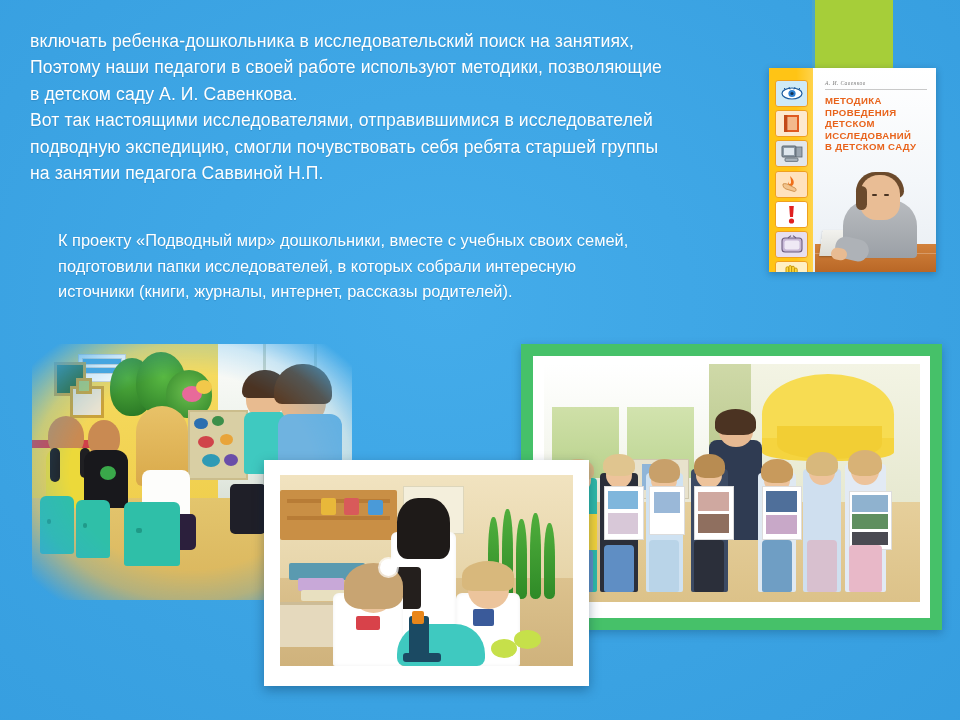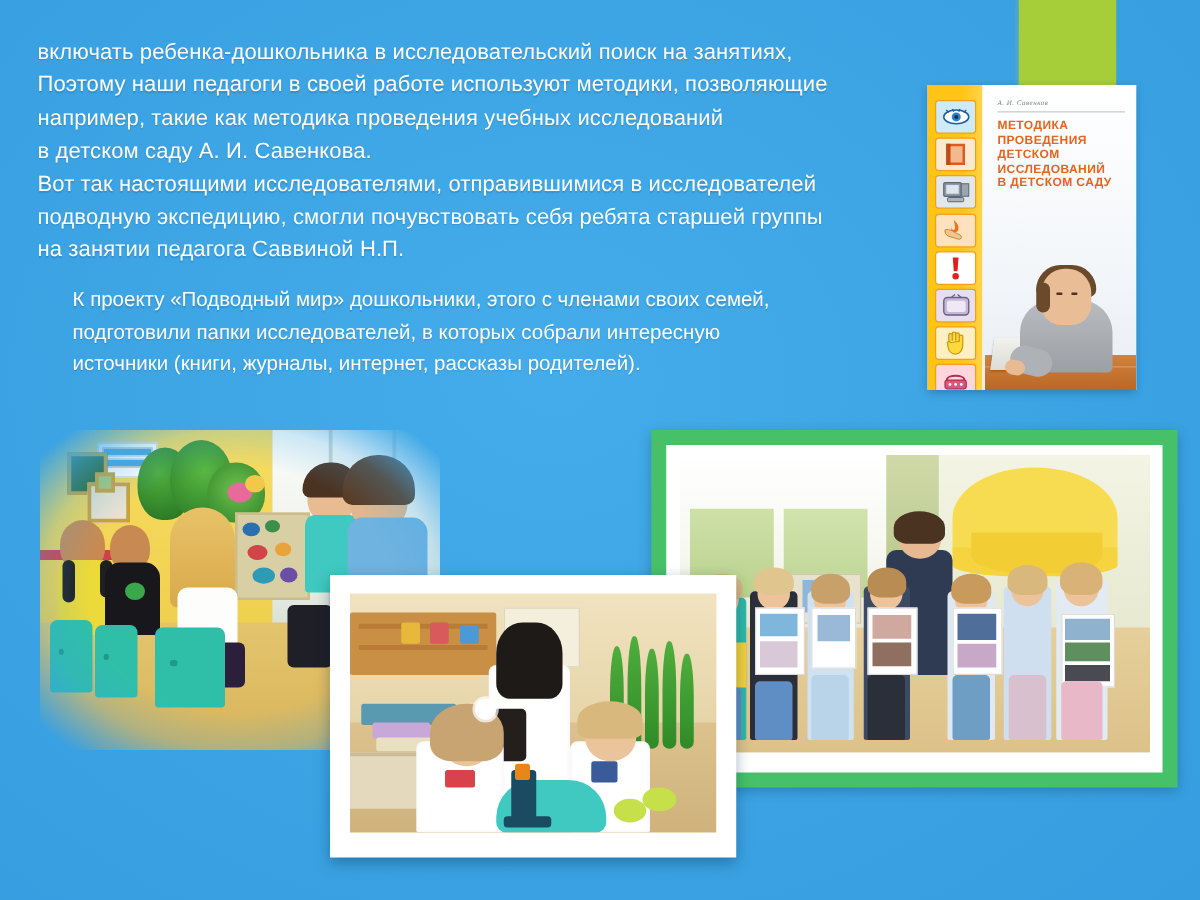--- a/index.html
+++ b/index.html
@@ -37,21 +37,21 @@
   .txt-sub{
     position:absolute;left:58px;top:228px;width:715px;
     color:#ffffff;font-size:16.4px;line-height:25.6px;
     text-align:left;
     text-shadow:0 1px 1px rgba(0,40,80,.18);
   }
   .txt-sub p{margin:0;}
 
   
   .book{
-    position:absolute;left:742px;top:68px;width:167px;height:244px;
+    position:absolute;left:769px;top:68px;width:167px;height:204px;
     background:#fff;
     box-shadow:0 2px 7px rgba(0,30,60,.30);
     overflow:hidden;
   }
   .book-yellow{
     position:absolute;left:0;top:0;width:44px;height:100%;
     background:linear-gradient(90deg,#ffc415 0%, #ffc415 62%, #ffd34b 100%);
   }
   .book-white{
     position:absolute;left:44px;top:0;right:0;bottom:0;
@@ -222,29 +222,28 @@
 <body>
 
 <div class="slide">
 
   <div class="deco-green-edge"></div>
   <div class="deco-green"></div>
 
   <div class="txt-main">
     <p>включать ребенка-дошкольника в исследовательский поиск на занятиях,</p>
     <p>Поэтому наши педагоги в своей работе используют методики, позволяющие</p>
-    <p class="nojust">например,  такие как методика  проведения учебных исследований</p>
     <p class="nojust">в детском саду  А. И. Савенкова.</p>
     <p>Вот так настоящими исследователями, отправившимися в исследователей</p>
     <p>подводную экспедицию, смогли почувствовать себя ребята старшей группы</p>
     <p class="nojust">на занятии педагога  Саввиной   Н.П.</p>
   </div>
 
   <div class="txt-sub">
-    <p>К проекту «Подводный мир»  дошкольники, этого с членами своих семей,</p>
+    <p>К проекту «Подводный мир»  дошкольники, вместе с учебных своих семей,</p>
     <p>подготовили папки исследователей, в которых собрали  интересную</p>
     <p>источники (книги, журналы, интернет,  рассказы родителей).</p>
   </div>
 
   <div class="book">
     <div class="book-yellow"></div>
     <div class="book-white"></div>
 
     <div class="book-iconcol">
       <div class="bicon c1">

